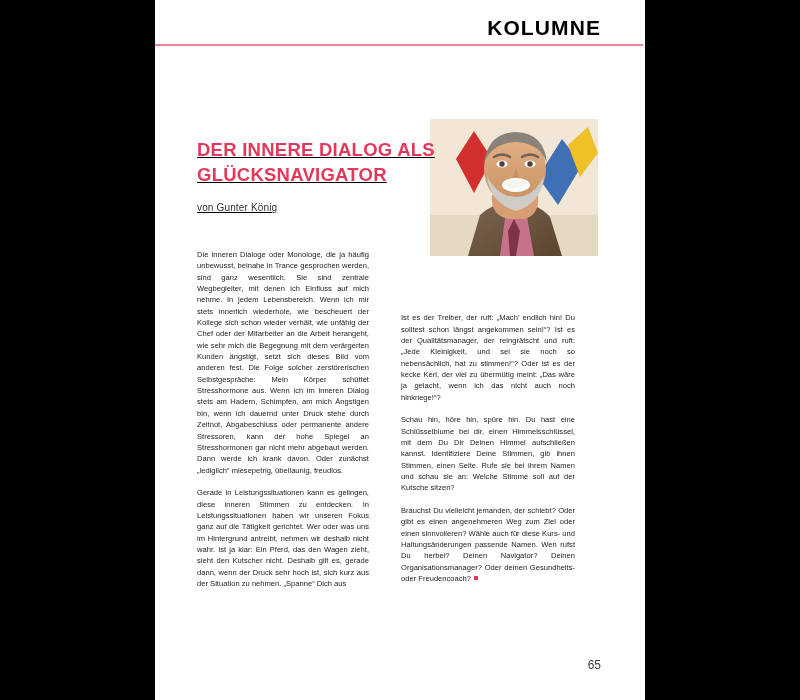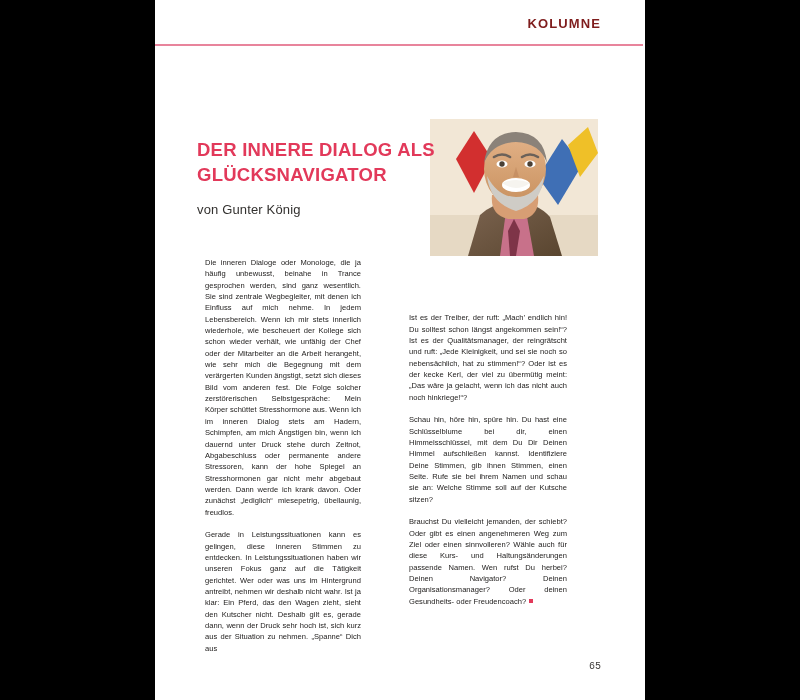--- a/index.html
+++ b/index.html
@@ -14,44 +14,44 @@
     left:155px; top:0px;
     width:490px; height:700px;
     background:#ffffff;
   }
   
   #header-zone {
     position:absolute; left:0; top:0; width:490px; height:58px;
   }
   #kolumne-label {
     position:absolute; right:44px; top:16px;
-    font-size:13px; font-weight:700;
+    font-size:21px; font-weight:700;
     letter-spacing:1.1px;
-    color:#7f1d1d;
+    color:#000000;
     white-space:nowrap;
   }
   #header-rule {
     position:absolute; left:0px; top:44px;
     width:488px; height:2px;
     background:#e8849c;
   }
   
   #title-block {
-    position:absolute; left:42px; top:138px; width:250px;
+    position:absolute; left:42px; top:138px; width:250px;text-decoration:underline;
   }
   #article-title {
     font-size:18.5px; font-weight:700;
     line-height:1.33;
     letter-spacing:.25px;
     color:#e2395a;
     text-transform:uppercase;
   }
   #byline {
     margin-top:15px;
-    font-size:13px;
+    font-size:10px;
     color:#33312f;
     letter-spacing:.15px;
   }
   
   #portrait {
     position:absolute; left:275px; top:119px;
     width:168px; height:137px;
     overflow:hidden;
     background:#efe4d2;
   }
@@ -60,33 +60,33 @@
   .col {
     position:absolute;
     font-size:7.55px;
     line-height:11.35px;
     color:#1d1b1a;
     text-align:justify;
     letter-spacing:.02px;
   }
   #col-left  { left:42px;  top:249px; width:172px; }
   #col-right { left:246px; top:301px; width:174px; }
-  .col p { margin:8px; }
+  .col p { margin:0; }
   .col p.gap { margin-top:11.3px; }
   .endmark {
     display:inline-block;
     width:4.2px; height:4.2px;
     background:#e2395a;
     margin-left:2.5px;
     vertical-align:1px;
   }
   
   #page-number {
     position:absolute; right:44px; bottom:28px;
-    font-size:10px; color:#3d3b39;font-family:Liberation Mono, monospace;
+    font-size:12px; color:#3d3b39;
   }
 </style>
 </head>
 <body>
 
 <div id="page">
 
   <div id="header-zone">
     <div id="kolumne-label">KOLUMNE</div>
     <div id="header-rule"></div>

